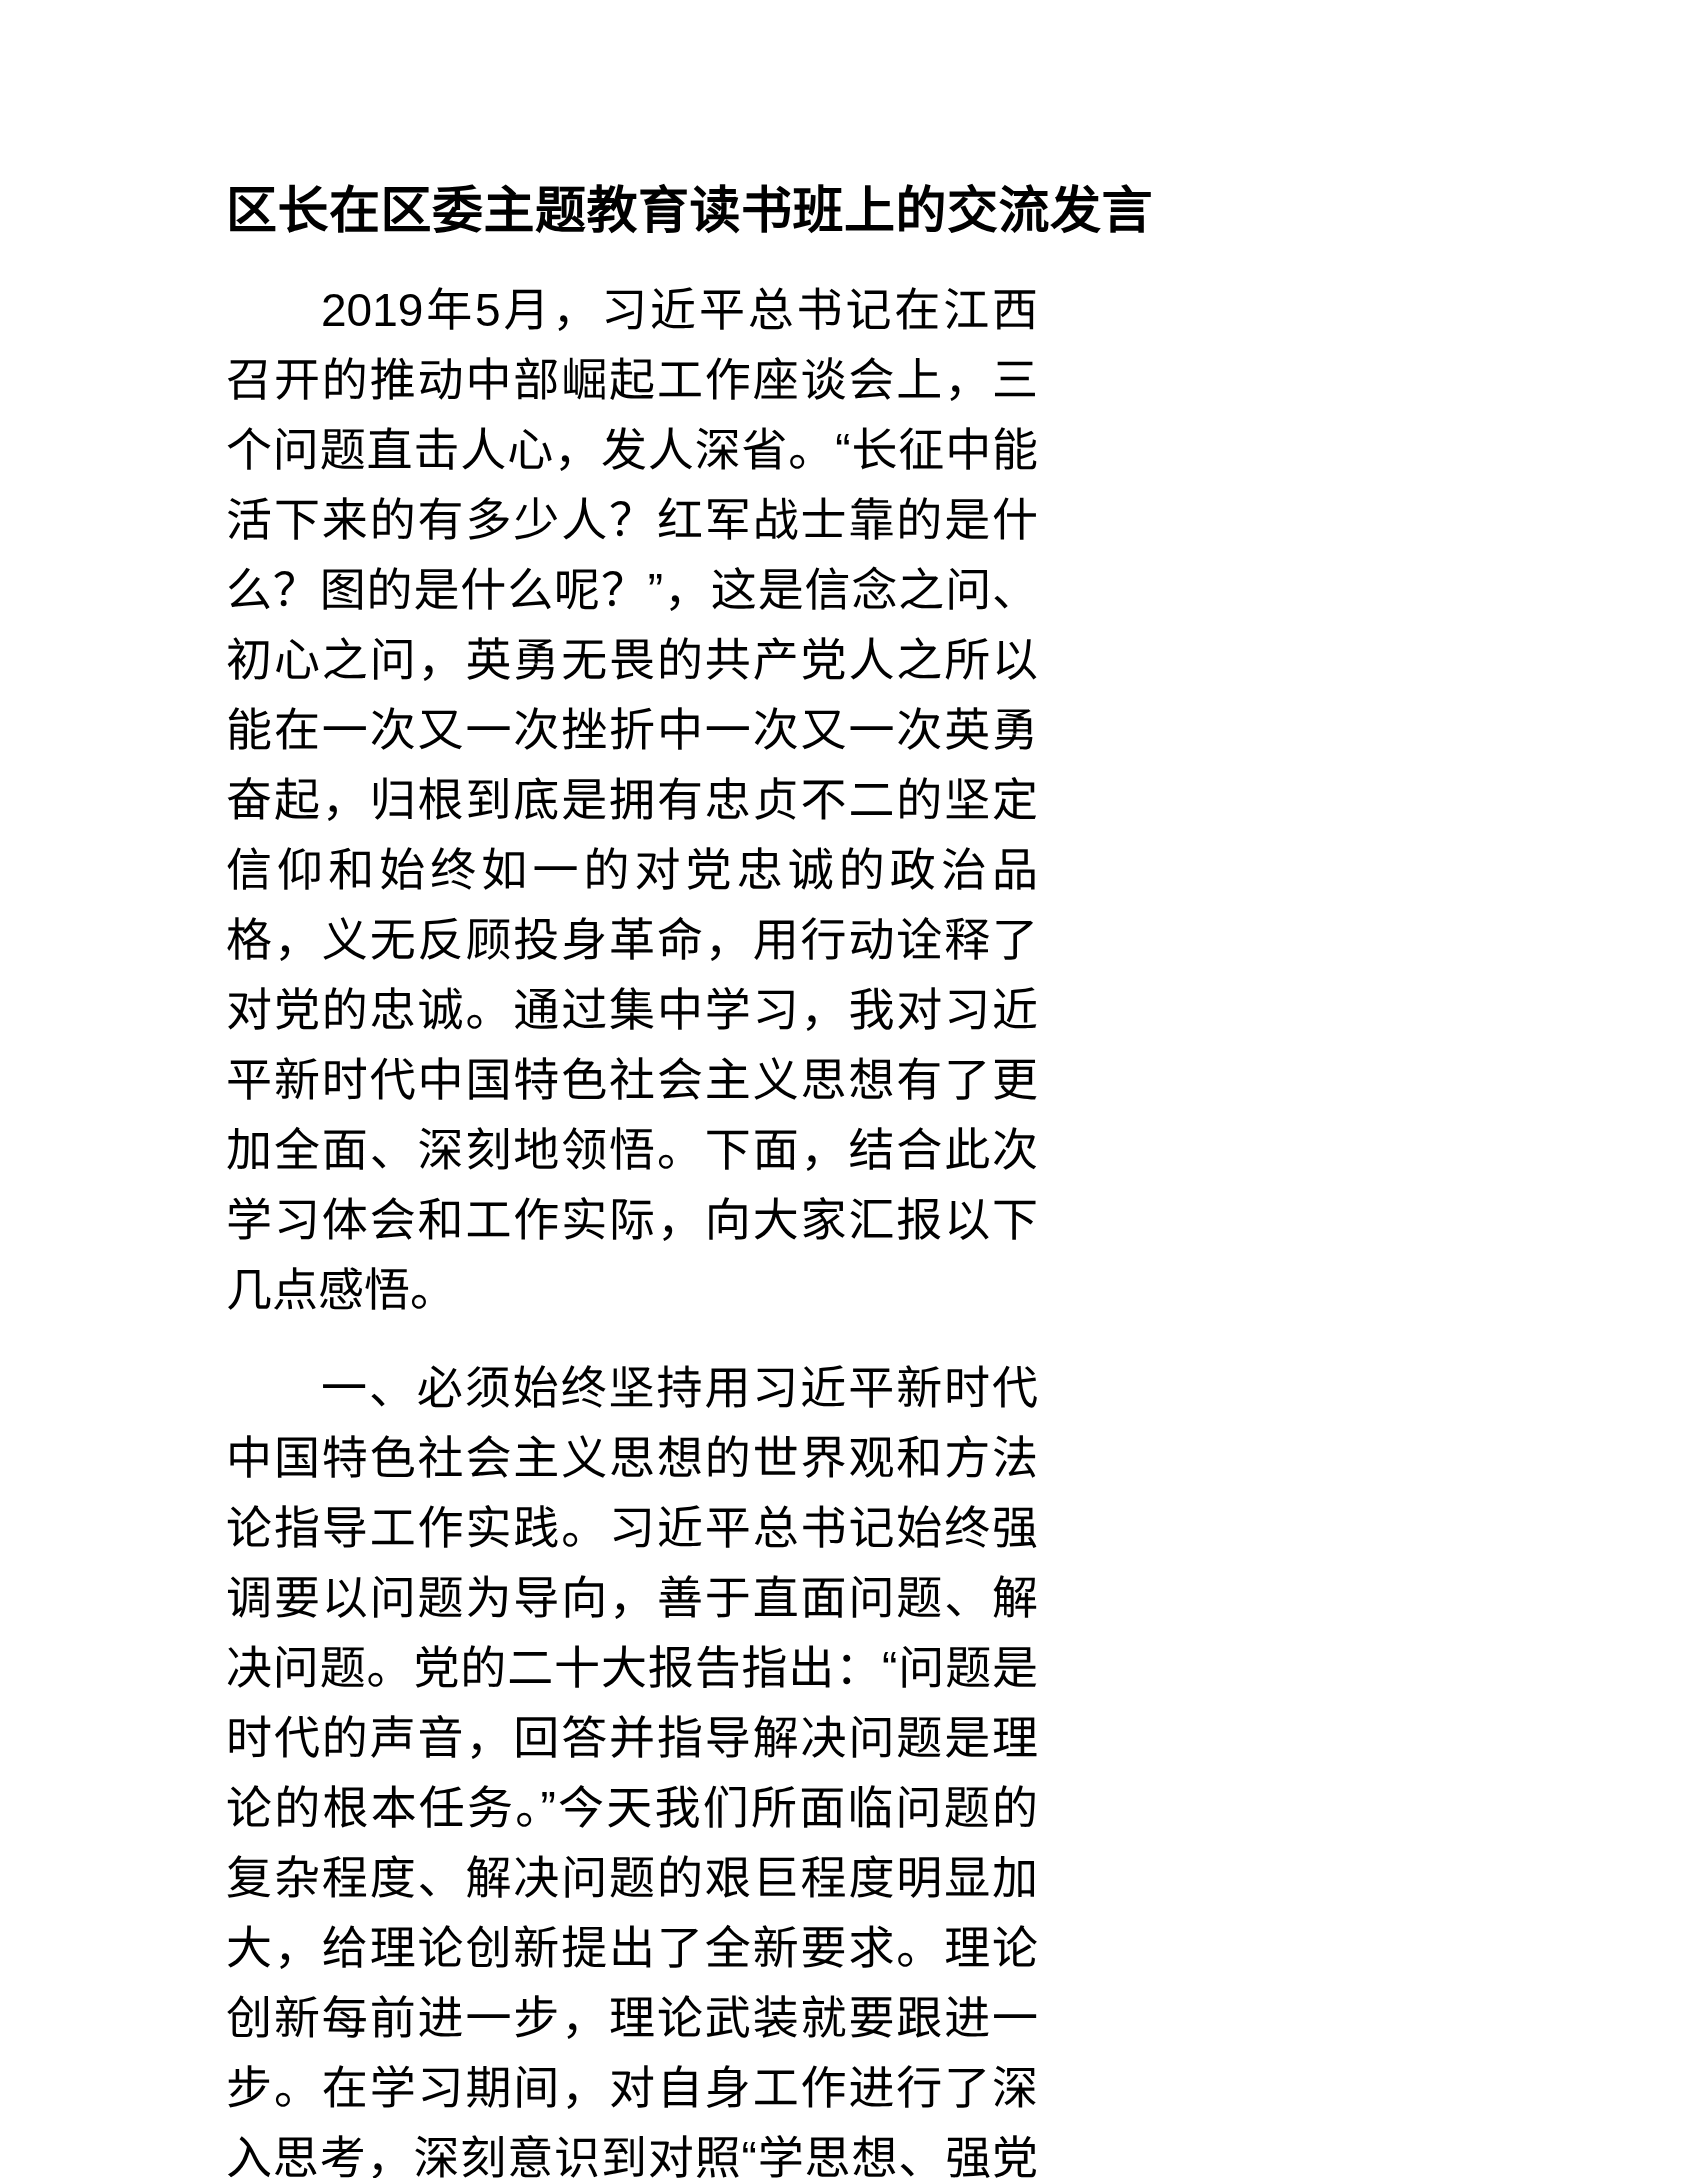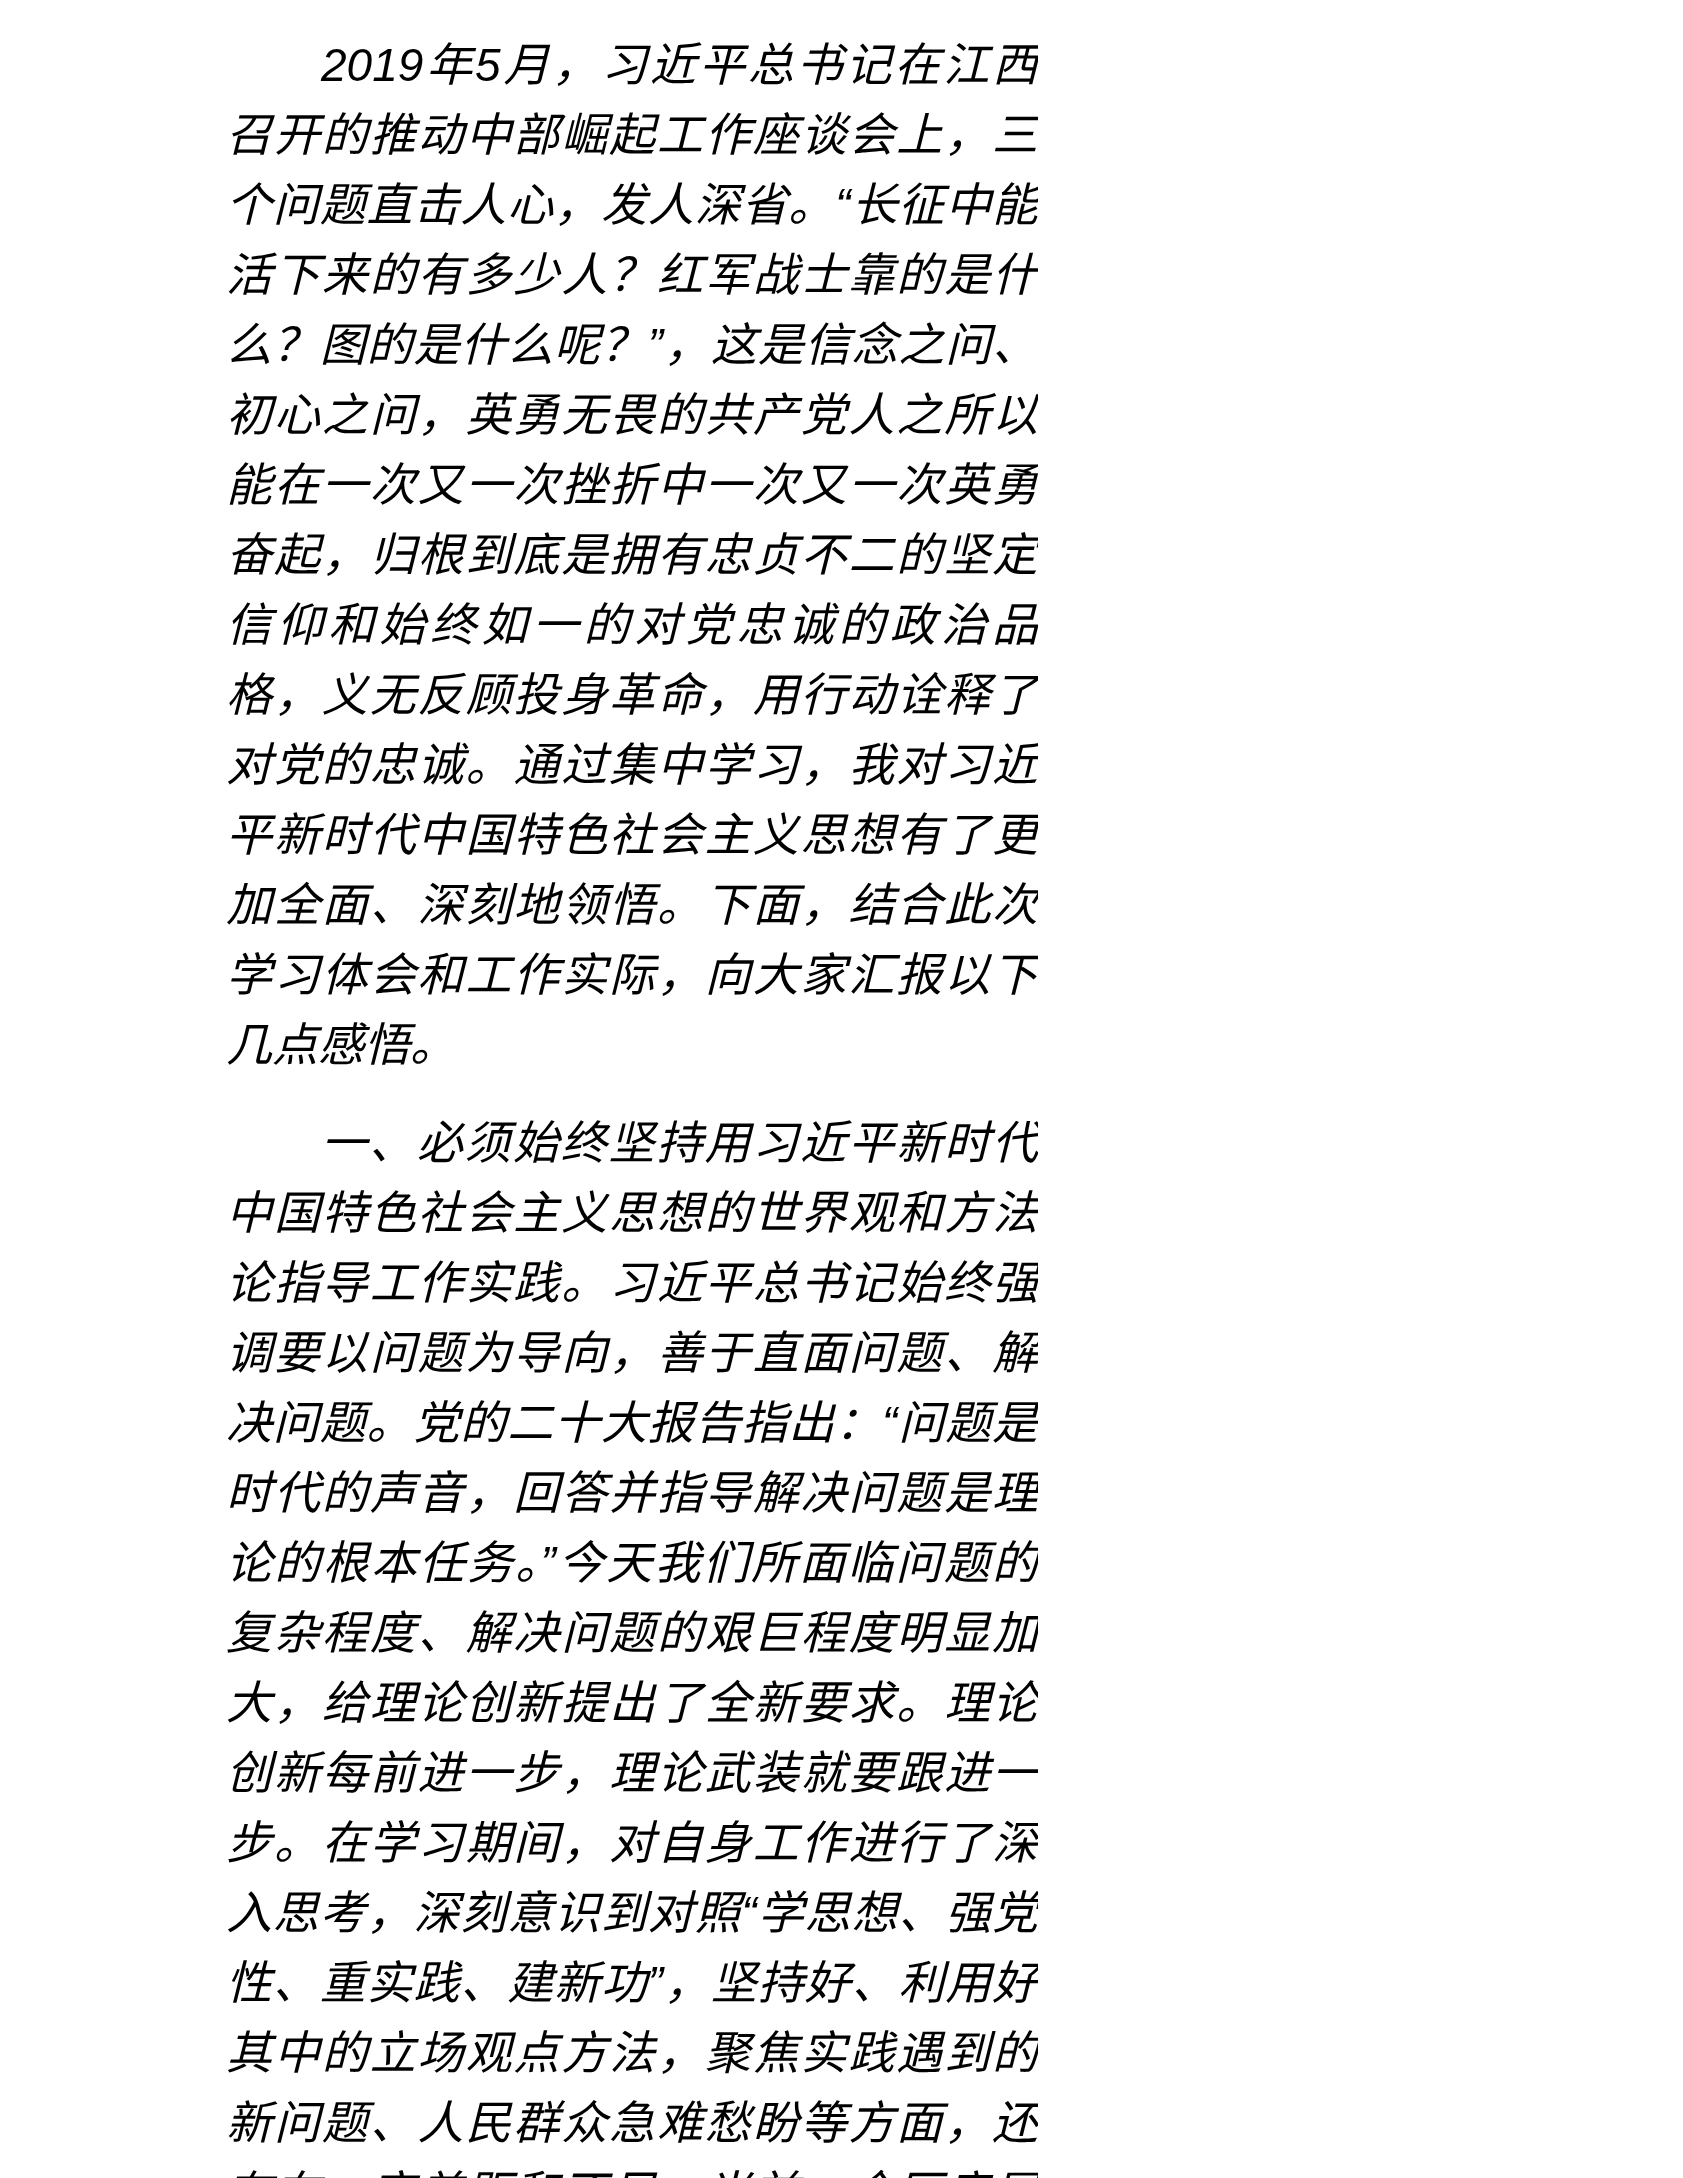--- a/index.html
+++ b/index.html
@@ -53,38 +53,38 @@
     margin: 0 0 0 0;
     font-size: 46px;
     line-height: 70px;
     font-weight: 400;
     text-align: justify;
     text-justify: inter-ideograph;
     text-indent: 95px;
     letter-spacing: 0px;
     word-break: break-all;
     hyphens: none;
-    font-style: italic;
   }
 
   .para + .para {
     margin-top: 28px;
   }
 
   
   .clip {
     overflow: hidden;
   }
 </style>
 </head>
 <body>
 
 <div class="page">
   <div class="content">
 
+    <h1 class="doc-title">区长在区委主题教育读书班上的交流发言</h1>
 
     <div class="body-block clip">
       <p class="para">2019年5月，习近平总书记在江西召开的推动中部崛起工作座谈会上，三个问题直击人心，发人深省。“长征中能活下来的有多少人？红军战士靠的是什么？图的是什么呢？”，这是信念之问、初心之问，英勇无畏的共产党人之所以能在一次又一次挫折中一次又一次英勇奋起，归根到底是拥有忠贞不二的坚定信仰和始终如一的对党忠诚的政治品格，义无反顾投身革命，用行动诠释了对党的忠诚。通过集中学习，我对习近平新时代中国特色社会主义思想有了更加全面、深刻地领悟。下面，结合此次学习体会和工作实际，向大家汇报以下几点感悟。</p>
       <p class="para">一、必须始终坚持用习近平新时代中国特色社会主义思想的世界观和方法论指导工作实践。习近平总书记始终强调要以问题为导向，善于直面问题、解决问题。党的二十大报告指出：“问题是时代的声音，回答并指导解决问题是理论的根本任务。”今天我们所面临问题的复杂程度、解决问题的艰巨程度明显加大，给理论创新提出了全新要求。理论创新每前进一步，理论武装就要跟进一步。在学习期间，对自身工作进行了深入思考，深刻意识到对照“学思想、强党性、重实践、建新功”，坚持好、利用好其中的立场观点方法，聚焦实践遇到的新问题、人民群众急难愁盼等方面，还存在一定差距和不足。当前，全区房屋确权颁证化解等大量历史遗留问题，无论是上</p>
     </div>
 
   </div>
 </div>
 
 

